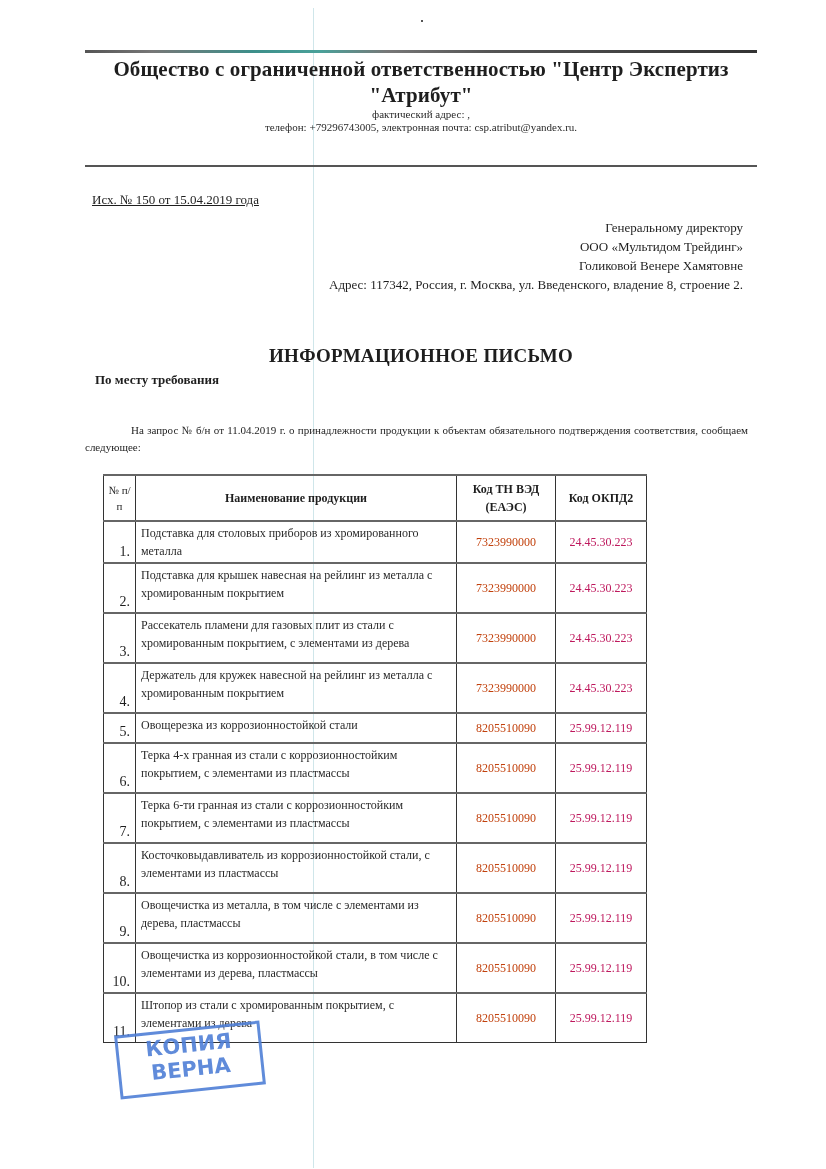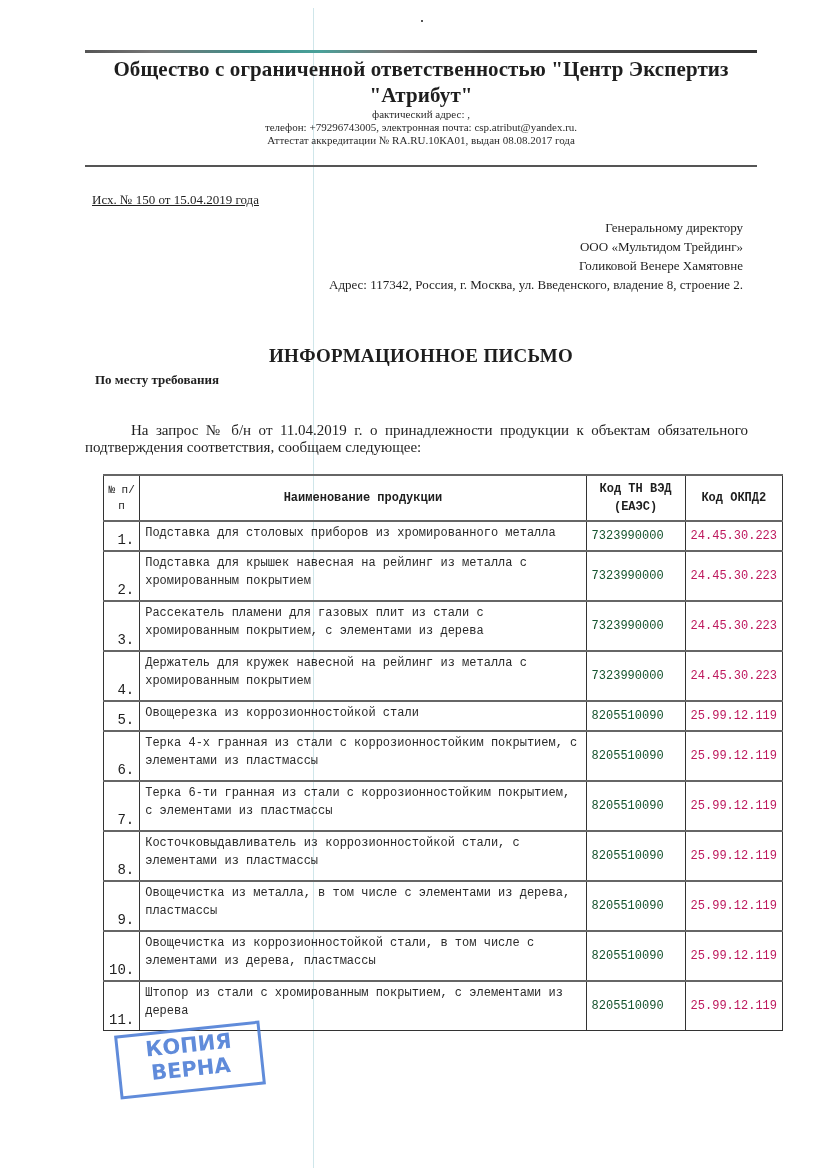--- a/index.html
+++ b/index.html
@@ -12,51 +12,50 @@
   .org-title { position: absolute; left: 85px; top: 56px; width: 672px; text-align: center;
                font-size: 21px; font-weight: bold; line-height: 26px; letter-spacing: 0.1px; }
   .org-info { position: absolute; left: 85px; top: 108px; width: 672px; text-align: center;
               font-size: 11px; line-height: 13px; color: #2a2a2a; }
   .header-rule-bot { position: absolute; left: 85px; top: 165px; width: 672px; height: 2px; background: #555; }
   .outgoing { position: absolute; left: 92px; top: 192px; font-size: 13px; text-decoration: underline; }
   .addressee { position: absolute; right: 83px; top: 218px; text-align: right; font-size: 13px; line-height: 19px; }
   .letter-title { position: absolute; left: 85px; top: 345px; width: 672px; text-align: center;
                   font-size: 19px; font-weight: bold; letter-spacing: 0.3px; }
   .to-whom { position: absolute; left: 95px; top: 372px; font-size: 13px; font-weight: bold; }
-  .intro { position: absolute; left: 85px; top: 422px; width: 663px; font-size: 15px; line-height: 17px;
+  .intro { position: absolute; left: 85px; top: 422px; width: 663px; font-size: 11px; line-height: 17px;
            text-align: justify; text-indent: 46px; }
-  table.products { position: absolute; left: 103px; top: 474px; width: 680px; border-collapse: collapse;
-                   font-size: 12px; font-family: Liberation Mono, monospace; }
+  table.products { position: absolute; left: 103px; top: 474px; width: 544px; border-collapse: collapse;
+                   font-size: 12px; }
   table.products th, table.products td { border: 1px solid #333; padding: 2px 5px; }
   table.products tr { border-top: 2px solid #666; }
   table.products th { font-weight: bold; text-align: center; height: 40px; line-height: 18px; }
   table.products th.num { font-weight: normal; font-size: 11px; line-height: 16px; width: 21px; padding: 2px 3px; }
   td.num { text-align: right; vertical-align: bottom; font-size: 14px; padding: 2px 3px 6px 3px; width: 21px; }
   td.name { vertical-align: top; line-height: 18px; padding-top: 2px; color: #2a2a2a; }
-  td.code { vertical-align: middle; width: 88px; color: #14532d; }
+  td.code { text-align: center; vertical-align: middle; width: 88px; color: #c2410c; }
   td.okpd { text-align: center; vertical-align: middle; width: 80px; color: #be185d; }
   tr.short td { height: 24px; }
   tr.tall td { height: 44px; }
   .stamp { position: absolute; left: 117px; top: 1028px; width: 140px; height: 56px;
            border: 3px solid #4f7fd6; transform: rotate(-6deg); color: #4f7fd6; text-align: center;
            font-family: "DejaVu Sans", sans-serif; font-weight: bold; font-size: 21px; line-height: 24px;
            padding-top: 2px; opacity: 0.9; }
 </style>
 </head>
 <body>
 
 <div class="scanline"></div>
 <div class="topdot"></div>
 
 <div class="header-rule-top"></div>
 <div class="org-title">Общество с ограниченной ответственностью "Центр Экспертиз "Атрибут"</div>
 <div class="org-info">
   <div>фактический адрес: ,</div>
   <div>телефон: +79296743005, электронная почта: csp.atribut@yandex.ru.</div>
-  <div>Аттестат аккредитации № RA.RU.10КА01, выдан 08.08.2017 года</div>
 </div>
 <div class="header-rule-bot"></div>
 
 <div class="outgoing">Исх. № 150 от 15.04.2019 года</div>
 
 <div class="addressee">
   <div>Генеральному директору</div>
   <div>ООО «Мультидом Трейдинг»</div>
   <div>Голиковой Венере Хамятовне</div>
   <div>Адрес: 117342, Россия, г. Москва, ул. Введенского, владение 8, строение 2.</div>

